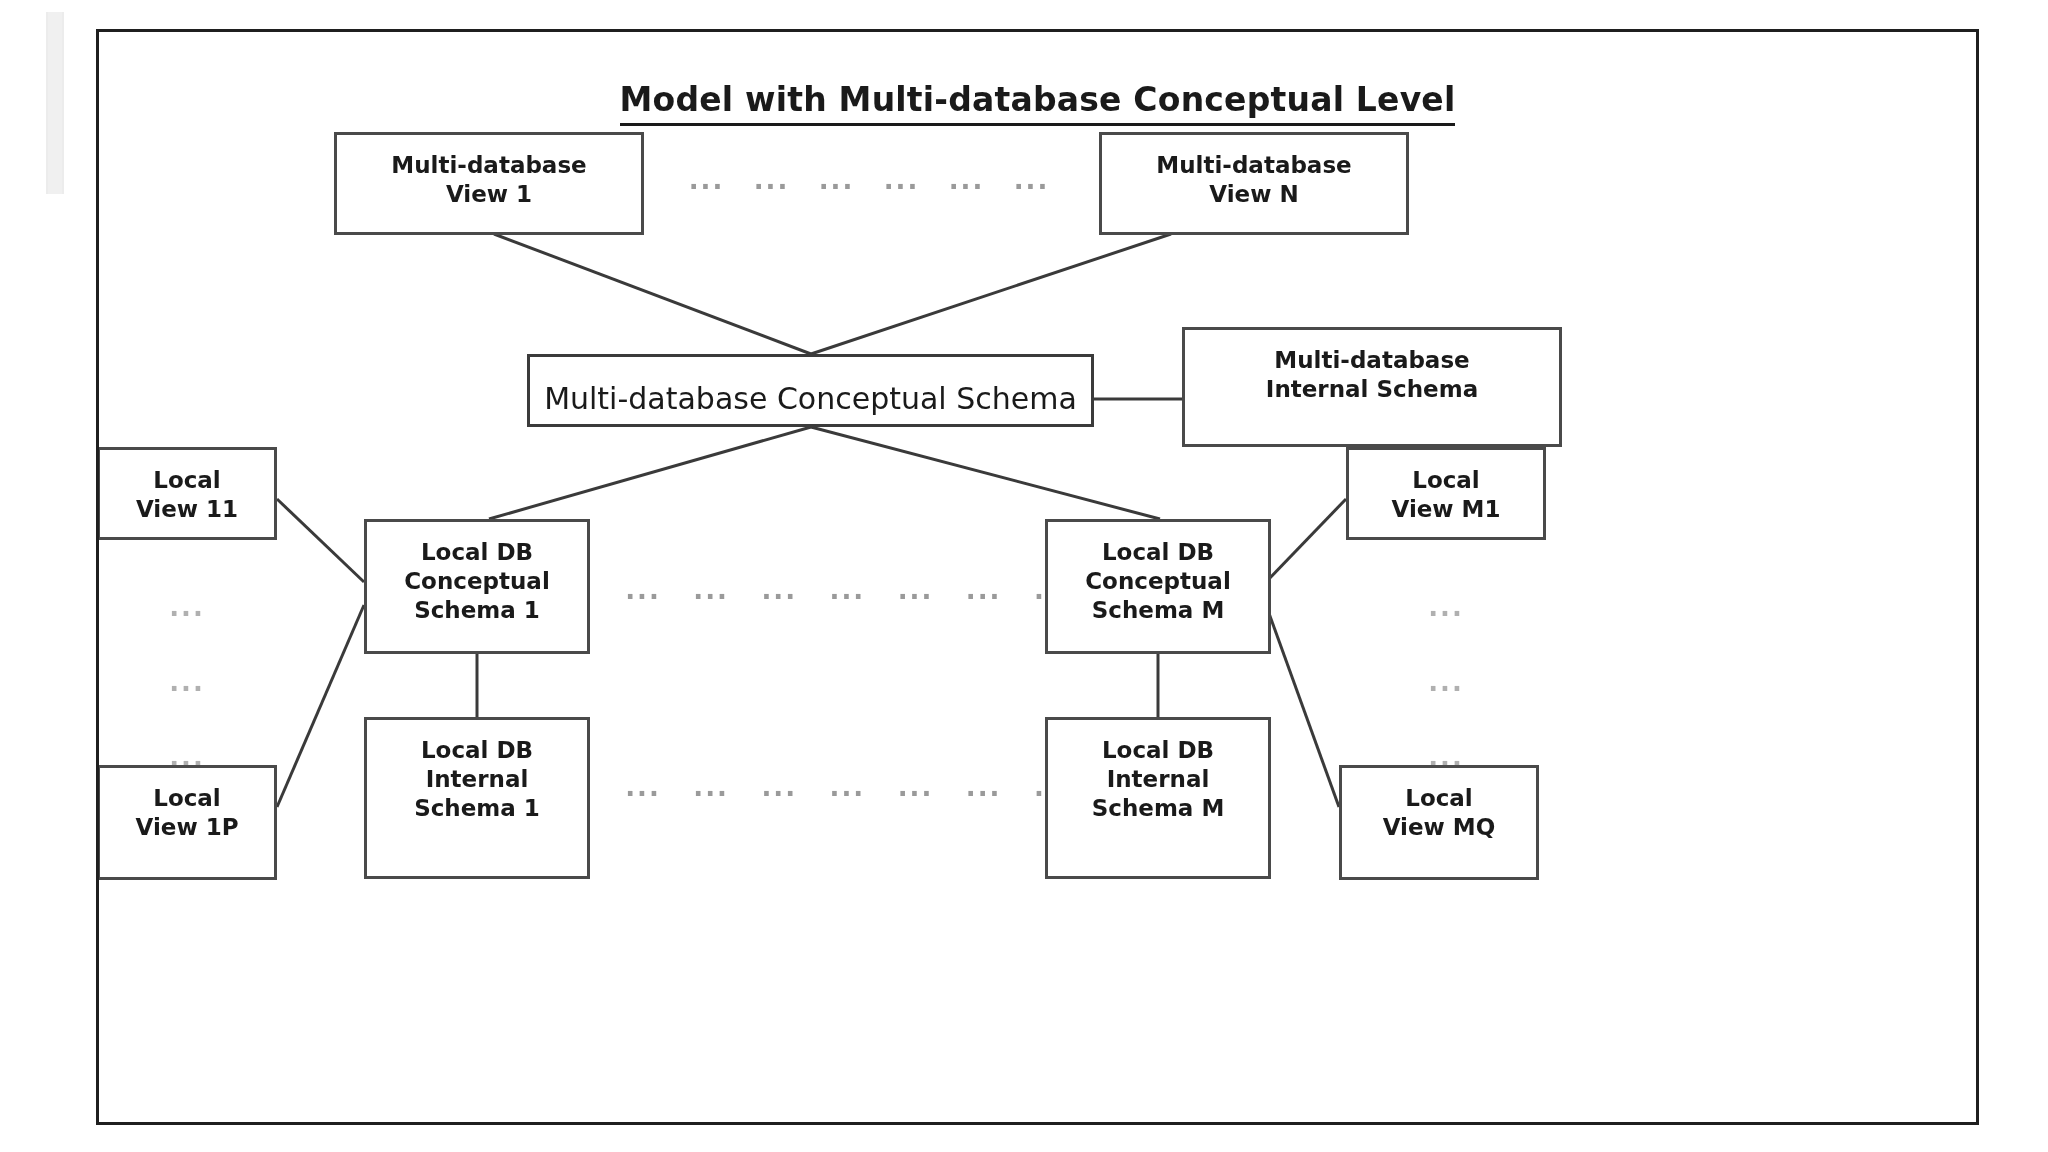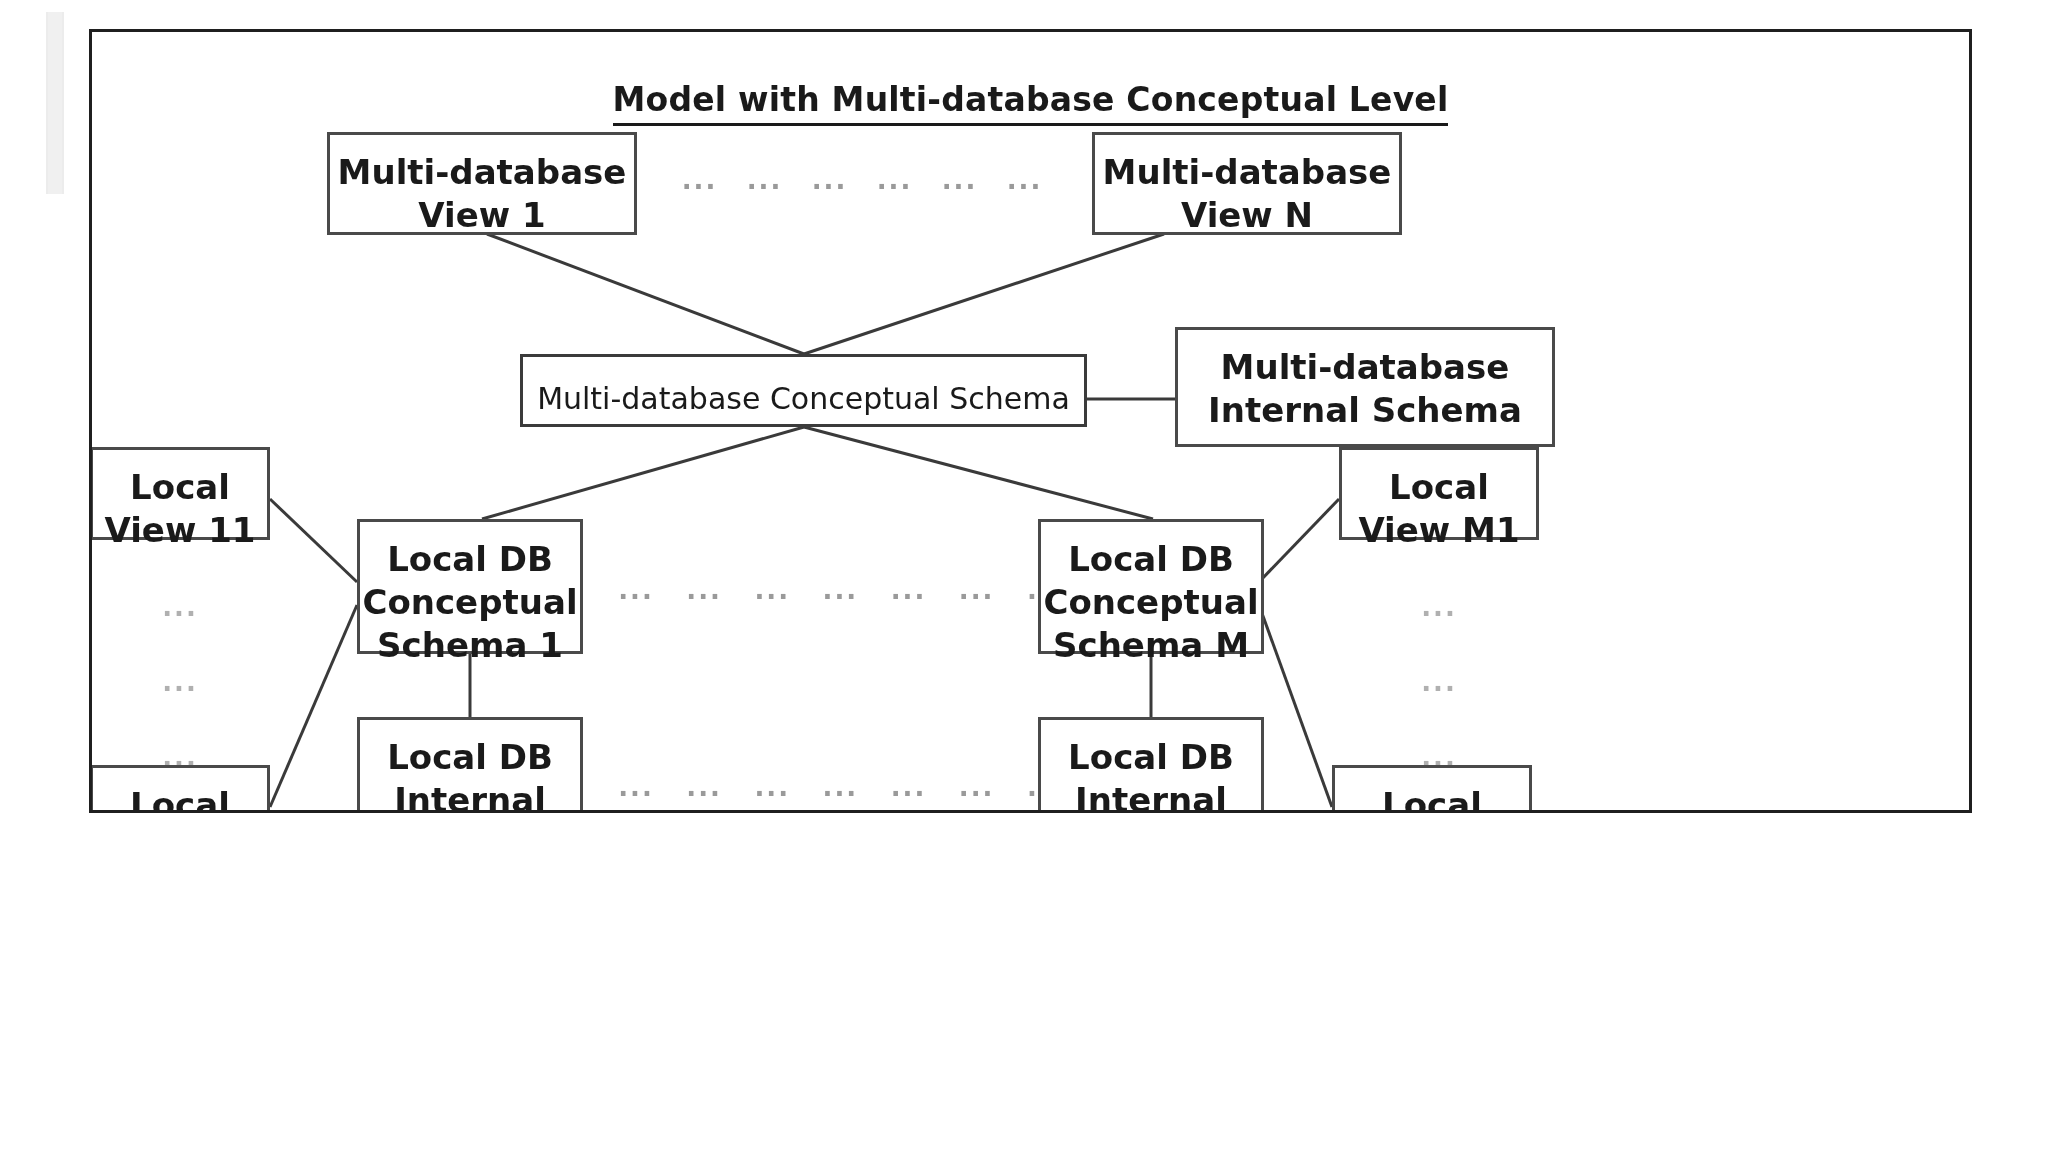--- a/index.html
+++ b/index.html
@@ -29,24 +29,24 @@
     width: 14px;
     height: 182px;
     background: #f0f0f0;
     border-left: 2px solid #ececec;
     border-right: 2px solid #ececec;
   }
 
   
   .figure-frame {
     position: absolute;
-    left: 89px;
+    left: 96px;
     top: 29px;
     width: 1883px;
-    height: 784px;
+    height: 1096px;
     border: 3px solid #1f1f1f;
     box-sizing: border-box;
     overflow: hidden;
     background: #ffffff;
   }
 
   .figure-title {
     position: absolute;
     left: 0;
     top: 48px;
@@ -76,21 +76,21 @@
     stroke-width: 3;
   }
 
   
   .node {
     position: absolute;
     box-sizing: border-box;
     border: 3px solid #4a4a4a;
     background: #ffffff;
     color: #1a1a1a;
-    font-size: 34px;
+    font-size: 23px;
     line-height: 1.26;
     text-align: center;
     display: flex;
     align-items: flex-start;
     justify-content: center;
     padding-top: 16px;
     font-weight: 600;
     white-space: pre-line;
   }
 

